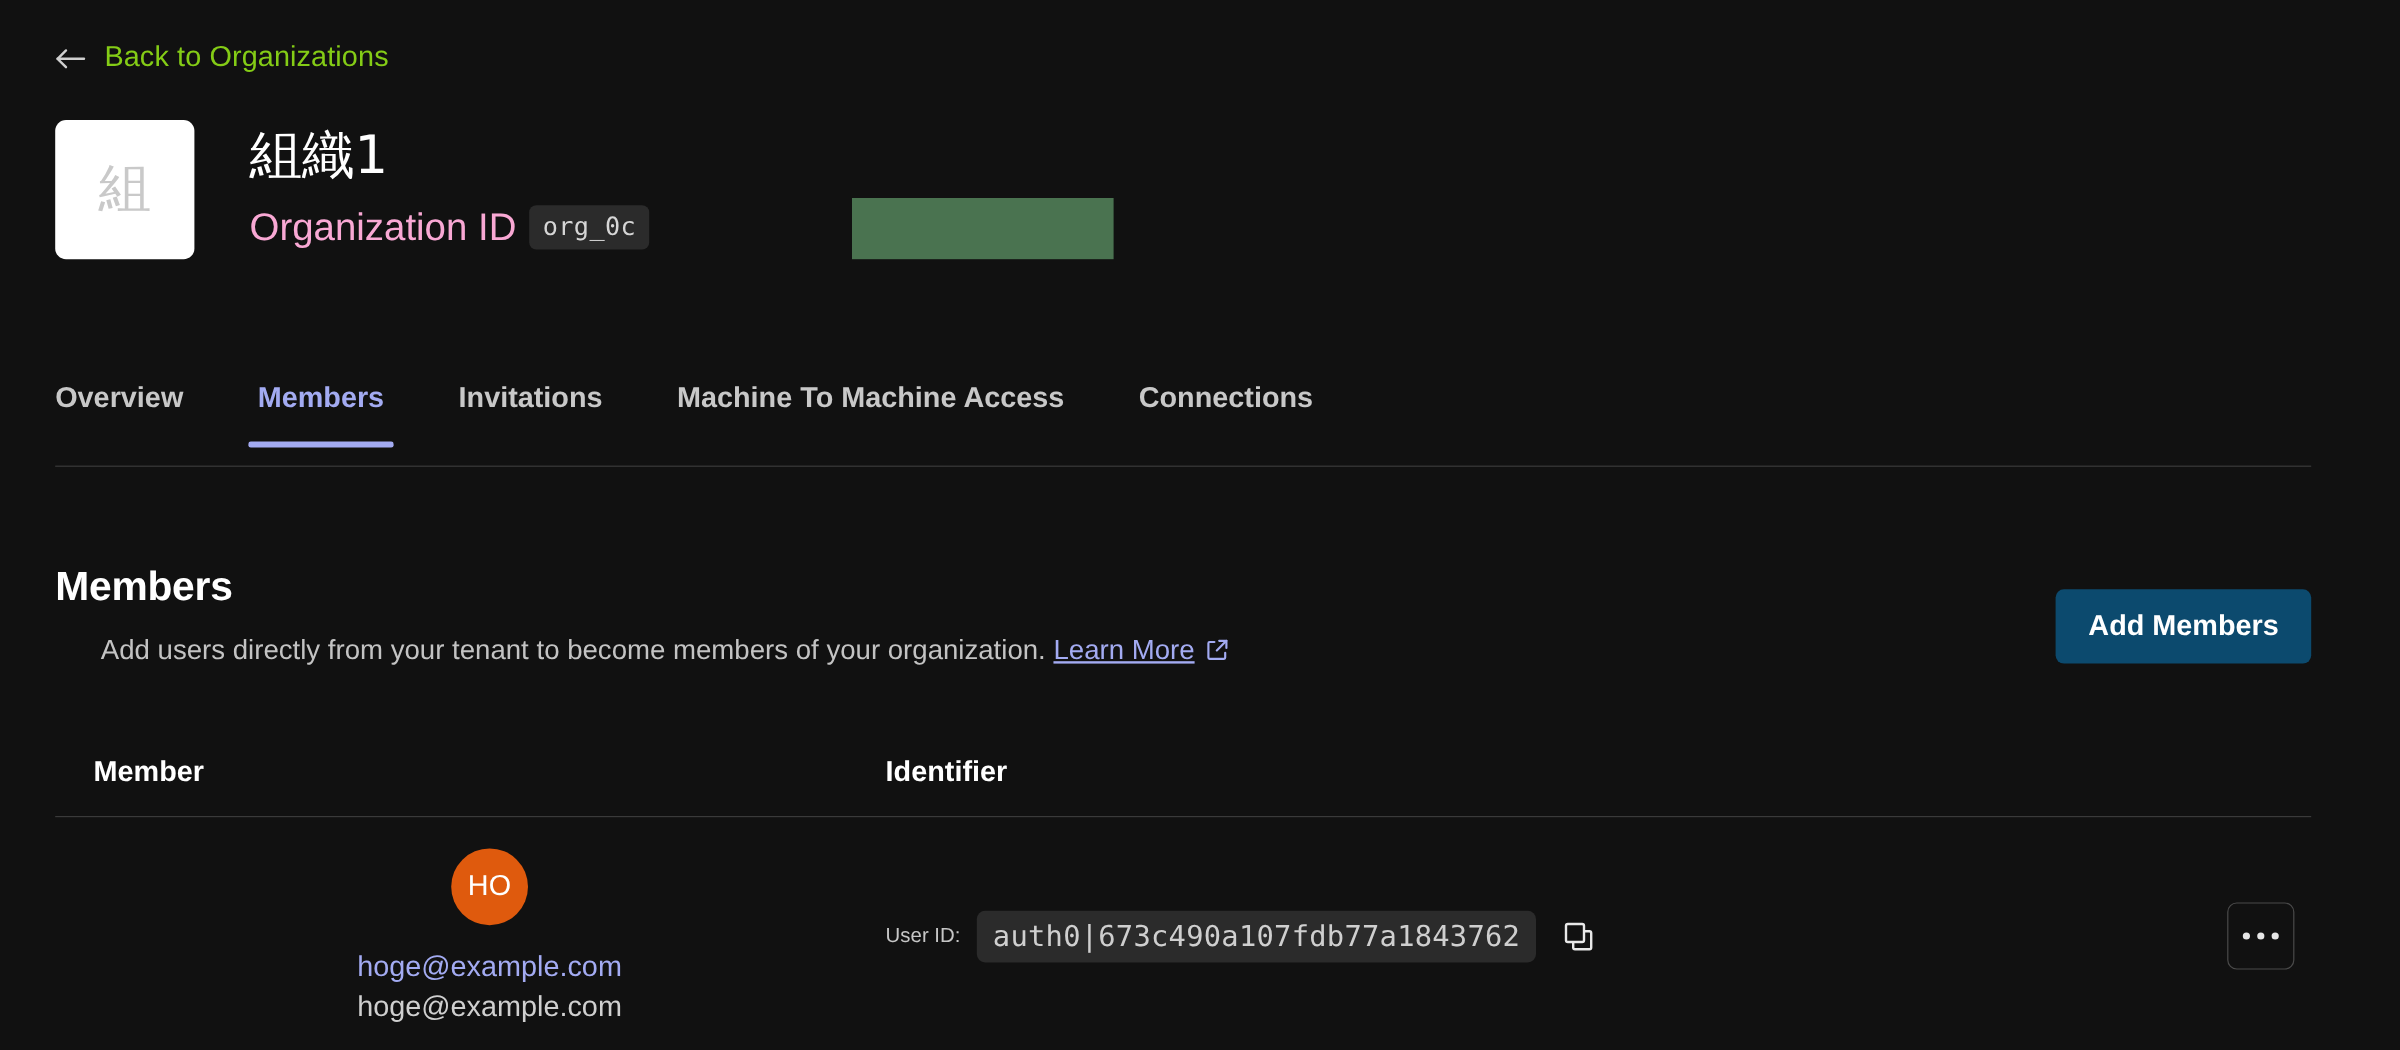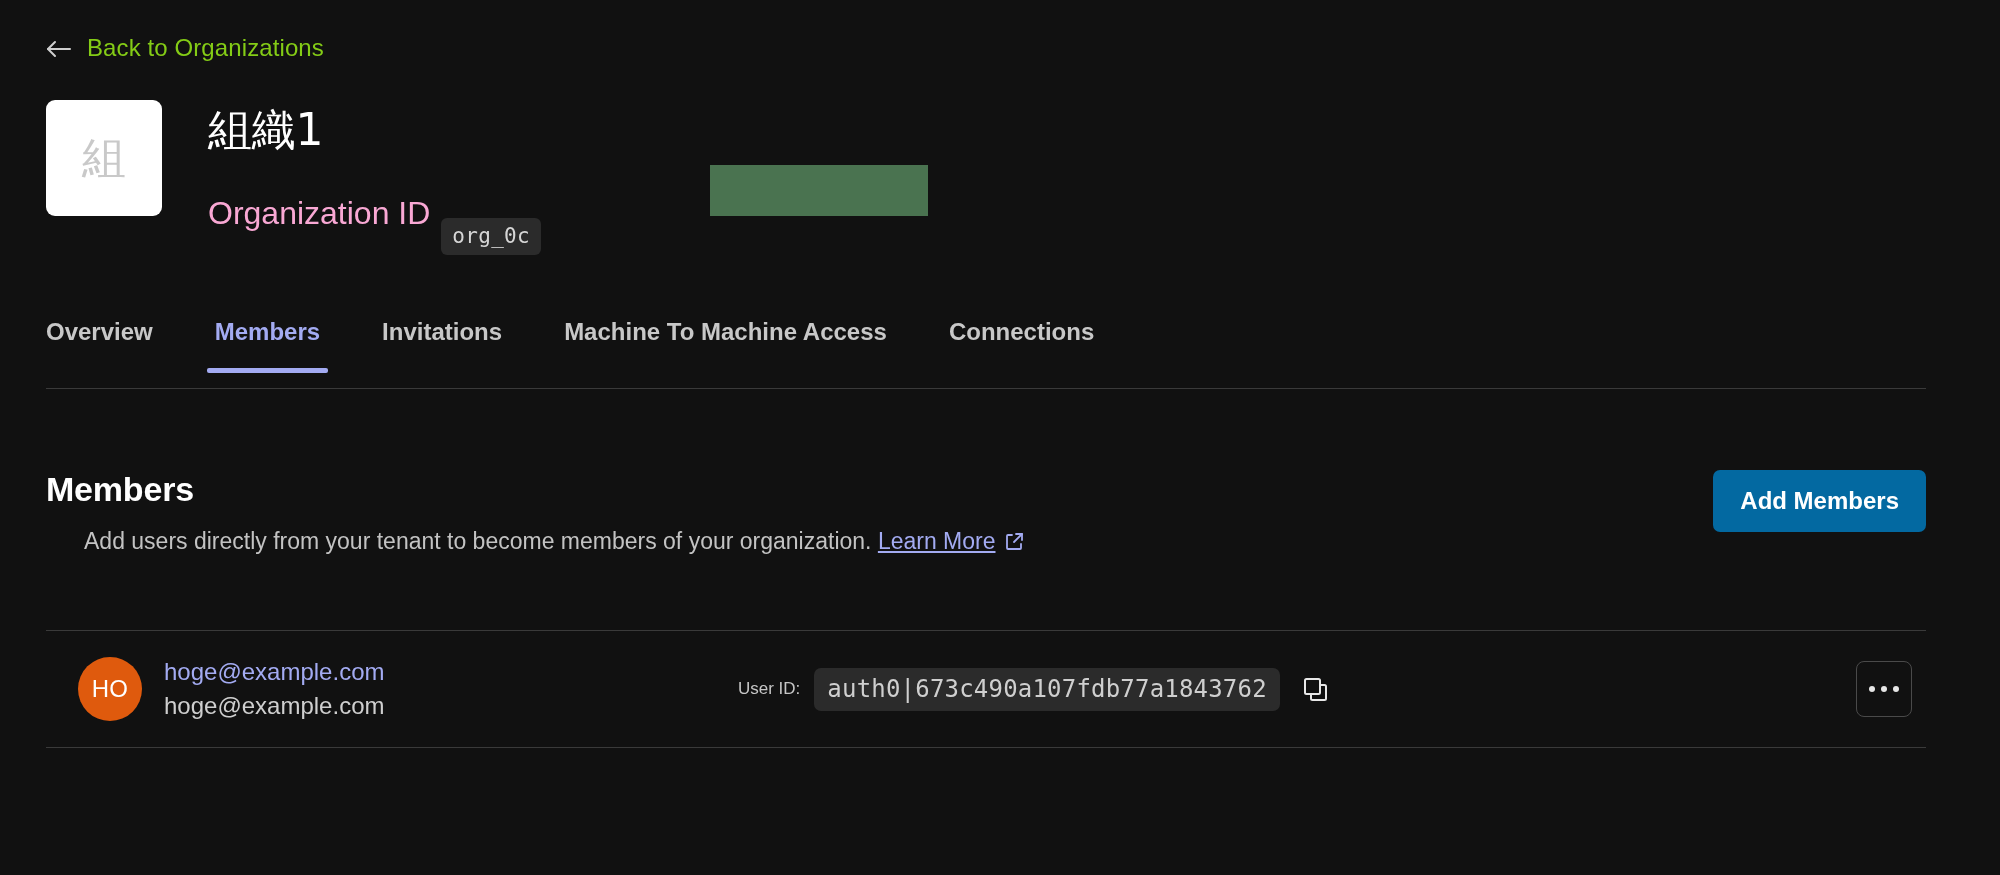--- a/index.html
+++ b/index.html
@@ -89,21 +89,20 @@
   }
   .org-id-chip {
     background: #2b2b2b;
     border-radius: 6px;
     padding: 6px 11px 7px 11px;
     font-family: "DejaVu Sans Mono", monospace;
     font-size: 21px;
     color: #d6d6d6;
     letter-spacing: 0.3px;
     white-space: nowrap;
-    margin-top: 47px;
   }
   .redaction-box {
     position: absolute;
     left: 502px;
     top: -6px;
     width: 218px;
     height: 51px;
     background: #4a7350;
   }
 
@@ -184,31 +183,31 @@
     display: inline-block;
     width: 19px;
     height: 19px;
     margin-left: 9px;
     position: relative;
     top: 2px;
   }
   .ext-icon svg { display: block; }
 
   .add-members-btn {
-    background: #0369a1;
+    background: #0c4a6e;
     color: #ffffff;
     font-size: 24px;
     font-weight: 700;
     border: none;
     border-radius: 7px;
     padding: 17px 27px;
     cursor: pointer;
     white-space: nowrap;
     font-family: "Liberation Sans", sans-serif;
-    margin-top: 0;
+    margin-top: 21px;
   }
 
   
   .members-table {
     position: absolute;
     left: 46px;
     top: 630px;
     width: 1880px;
   }
   .table-head {
@@ -234,20 +233,21 @@
     display: flex;
     align-items: center;
     padding: 26px 0 26px 32px;
     min-height: 110px;
   }
   .cell-member {
     width: 660px;
     display: flex;
     align-items: center;
     gap: 22px;
+    flex-direction: column;
   }
   .avatar {
     width: 64px;
     height: 64px;
     border-radius: 50%;
     background: #df5a0d;
     color: #ffffff;
     display: flex;
     align-items: center;
     justify-content: center;
@@ -372,20 +372,24 @@
               <path d="M17 2 L9 10" stroke="#a3abf2" stroke-width="1.8" fill="none" stroke-linecap="round"></path>
             </svg>
           </span>
         </div>
       </div>
       <button class="add-members-btn">Add Members</button>
     </div>
   </div>
 
   <div class="members-table">
+    <div class="table-head">
+      <div class="th th-member">Member</div>
+      <div class="th th-identifier">Identifier</div>
+    </div>
     <div class="table-divider"></div>
 
     <div class="table-row">
       <div class="cell-member">
         <div class="avatar">HO</div>
         <div class="member-lines">
           <a class="member-email-link">hoge@example.com</a>
           <span class="member-email-sub">hoge@example.com</span>
         </div>
       </div>

